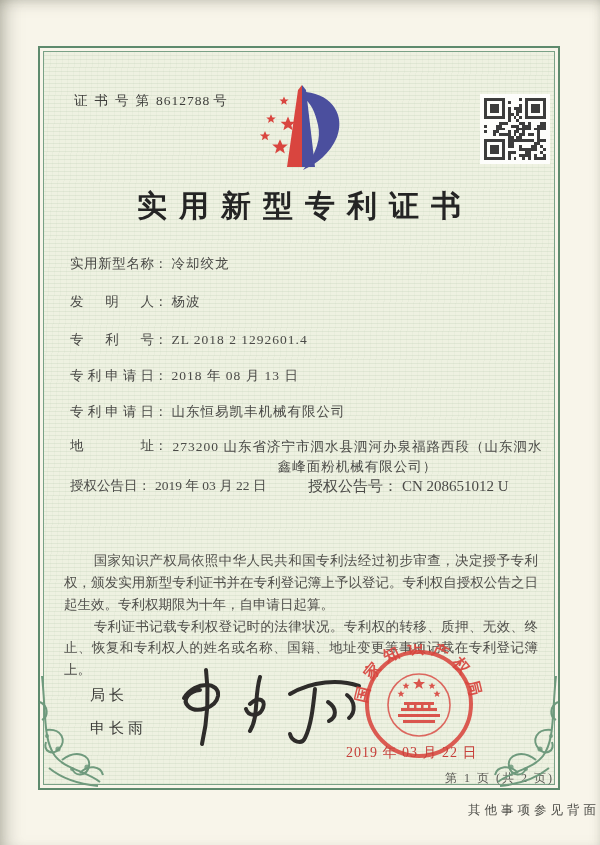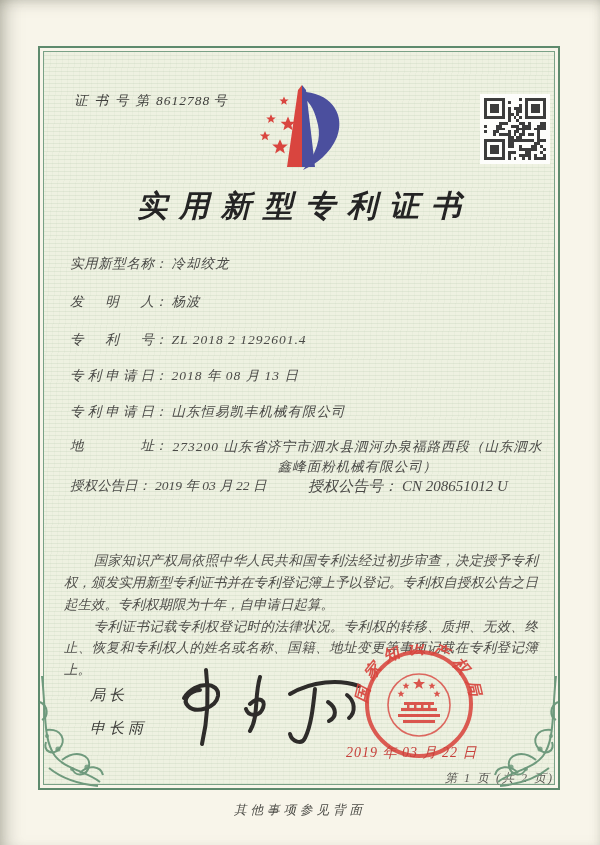--- a/index.html
+++ b/index.html
@@ -7,21 +7,20 @@
     width:600px;height:845px;position:relative;overflow:hidden;
     background:#f7f4e9;
     font-family:"Liberation Serif","DejaVu Serif",serif;
   }
   .page{
     position:absolute;inset:0;
     background:#f8f5ea;
     box-shadow:inset 16px 0 20px -14px rgba(110,110,95,.6),
                inset 0 12px 16px -12px rgba(120,120,105,.45),
                inset -8px 0 12px -10px rgba(120,120,105,.35);
-    font-style:italic;
   }
   .frame-outer{
     position:absolute;left:38px;top:46px;width:522px;height:744px;
     border:2px solid #5e8a6d;box-sizing:border-box;padding:3px;
   }
   .frame-inner{
     position:relative;width:100%;height:100%;box-sizing:border-box;
     border:1px solid #79a186;
     background-color:#eef1e1;
     background-image:
@@ -52,21 +51,21 @@
     font-size:13.5px;line-height:1.62;color:#504f4b;text-align:justify;margin-top:46px;
   }
   .body-text p{margin:0;text-indent:2.2em;}
   .director{position:absolute;left:46px;top:634px;font-size:15px;color:#3c3c39;letter-spacing:4px;}
   .director div{margin-bottom:14px;}
   .sig{position:absolute;left:118px;top:612px;width:210px;height:85px;}
   .seal{position:absolute;left:300px;top:592px;width:150px;height:140px;}
   .seal svg{position:absolute;left:10px;top:0;}
   .seal-date{position:absolute;left:2px;top:100px;width:146px;font-size:14px;color:#c7403b;letter-spacing:1px;white-space:nowrap;}
   .page-num{position:absolute;left:0;right:0;top:718px;text-align:right;font-size:12px;color:#585853;letter-spacing:2px;}
-  .footer-note{position:absolute;left:0;right:0;top:802px;text-align:center;font-size:12.5px;color:#4c4c47;letter-spacing:4px;}
+  .footer-note{position:absolute;left:0;right:0;top:802px;text-align:right;font-size:12.5px;color:#4c4c47;letter-spacing:4px;}
   .flourish{position:absolute;width:110px;height:120px;pointer-events:none;}
   .flourish.bl{left:-8px;bottom:-8px;}
   .flourish.br{right:-8px;bottom:-8px;transform:scaleX(-1);}
 </style>
 </head>
 <body>
 
 <div class="page">
   <div class="frame-outer">
     <div class="frame-inner">

